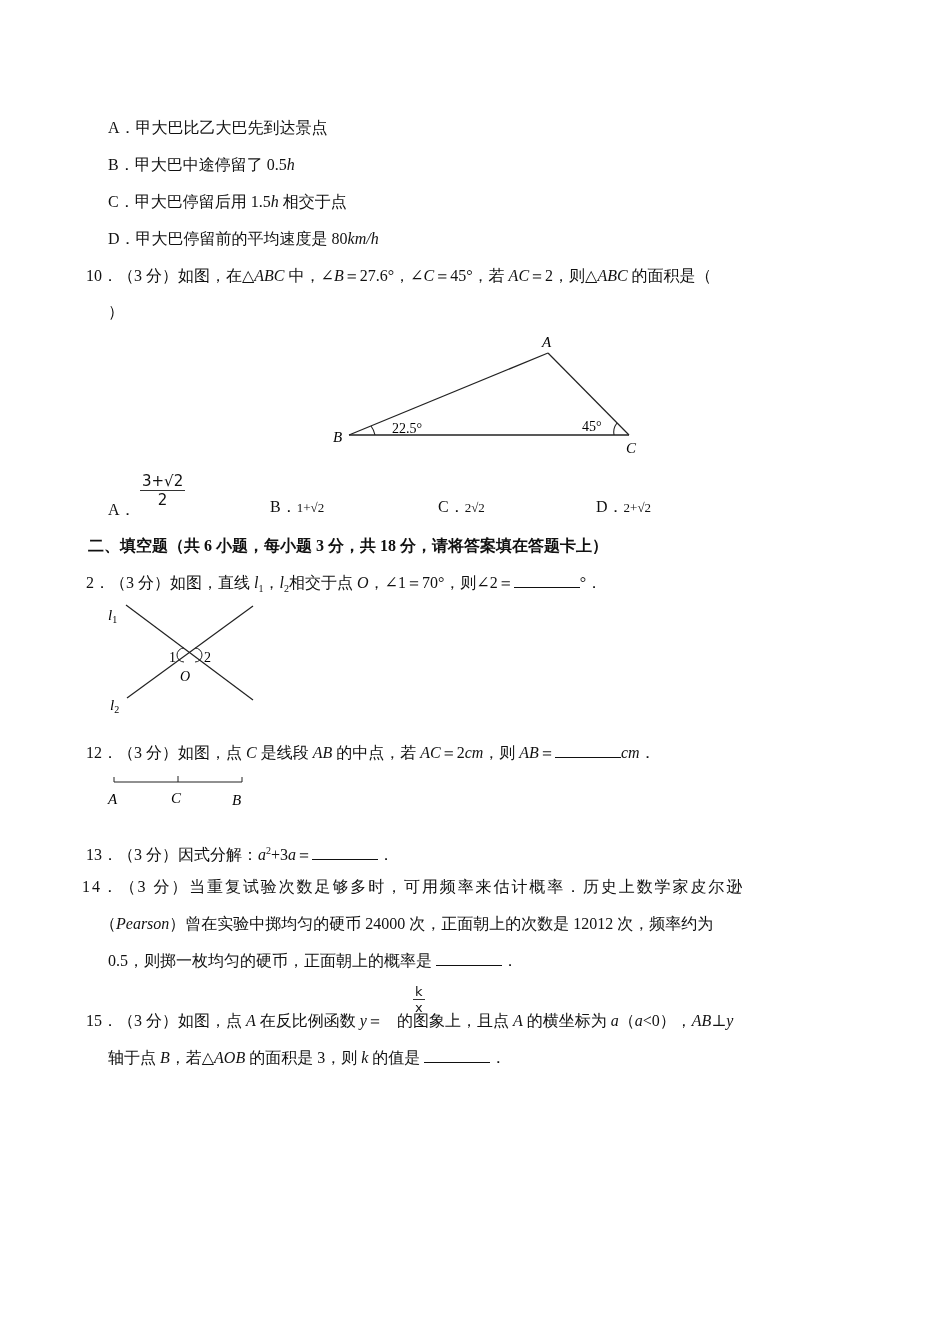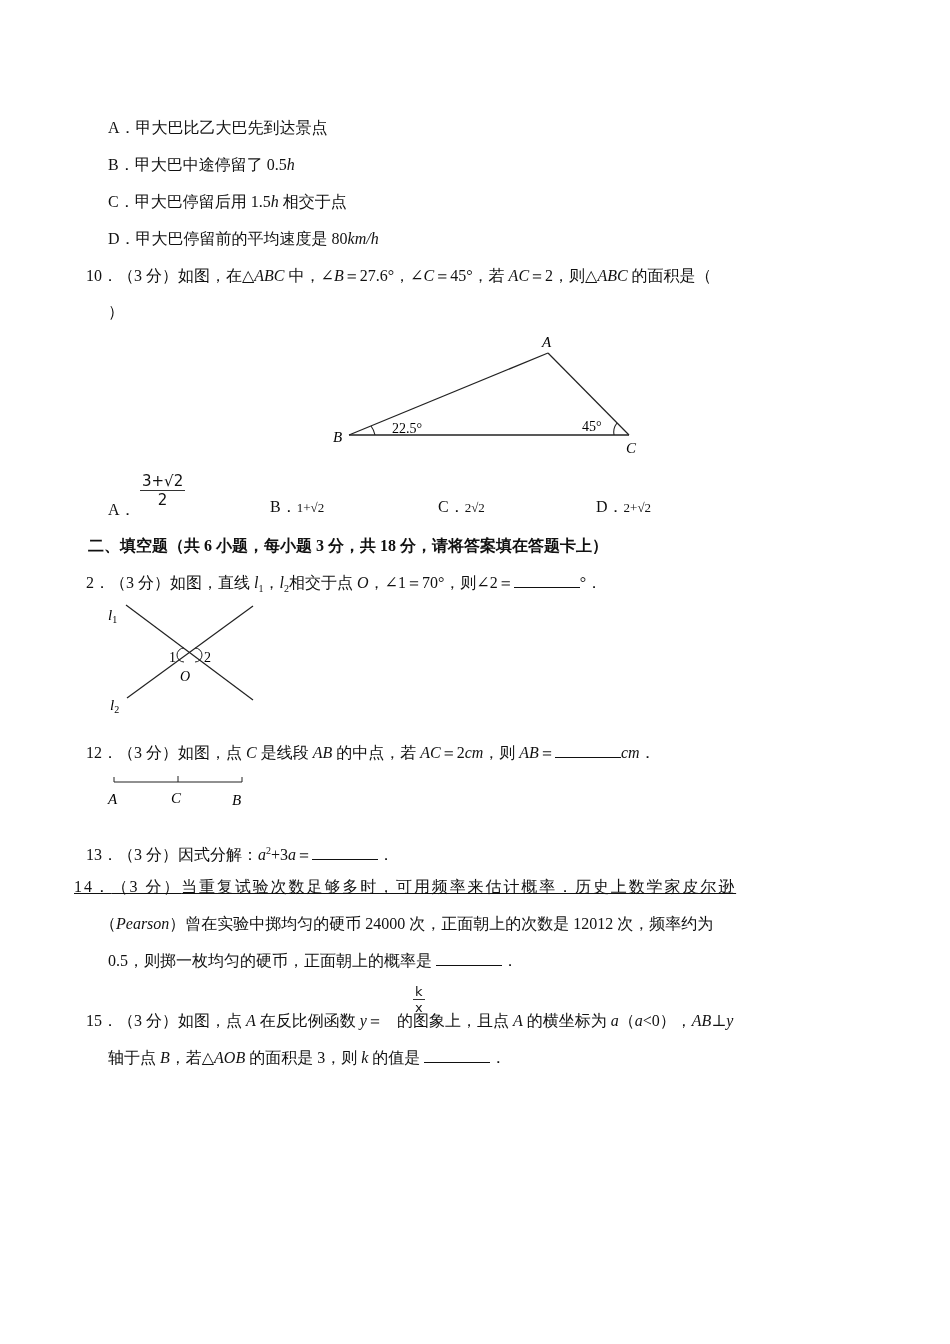--- a/index.html
+++ b/index.html
@@ -96,21 +96,21 @@
   <line x1="142" y1="7" x2="142" y2="12" stroke="#222" stroke-width="1"></line>
   <text x="8" y="34" font-size="15" font-style="italic">A</text>
   <text x="71" y="33" font-size="15" font-style="italic">C</text>
   <text x="132" y="35" font-size="15" font-style="italic">B</text>
 </svg>
 
 <div class="line" style="left:86px; top:841px;">
   <span>13．</span><span>（3 分）</span><span>因式分解：</span><span class="it">a</span><sup>2</sup><span>+3</span><span class="it">a</span><span>＝</span><span class="blank" style="width:66px;"></span><span>．</span>
 </div>
 
-<div class="line" style="left:74px; top:877px; letter-spacing:1.9px;text-decoration:underline;">
+<div class="line" style="left:82px; top:877px; letter-spacing:1.9px;">
   <span>14．</span><span>（3 分）</span><span>当重复试验次数足够多时，可用频率来估计概率．历史上数学家皮尔逊</span>
 </div>
 <div class="line" style="left:100px; top:914px;">
   <span>（</span><span class="it">Pearson</span><span>）曾在实验中掷均匀的硬币 24000 次，正面朝上的次数是 12012 次，频率约为</span>
 </div>
 <div class="line" style="left:108px; top:951px;">
   <span>0.5，则掷一枚均匀的硬币，正面朝上的概率是 </span><span class="blank" style="width:66px;"></span><span>．</span>
 </div>
 
 <div class="frac" style="left:413px; top:984px; font-size:13px;">

